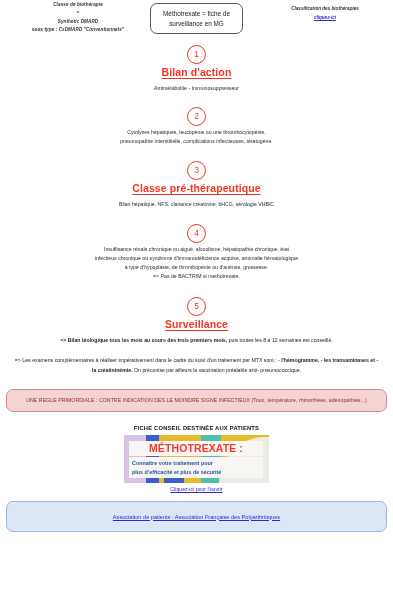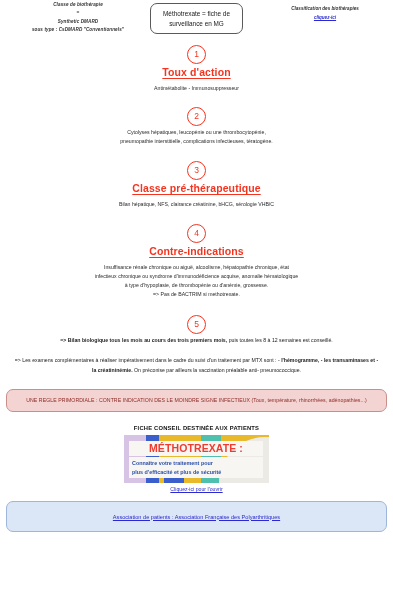--- a/index.html
+++ b/index.html
@@ -272,21 +272,21 @@
 
     <div class="header-right">
       <div>Classification des biothérapies</div>
       <a href="#" class="link">cliquez-ici</a>
     </div>
 
   </div>
 
   <div class="section sec1">
     <div class="circle-num">1</div>
-    <div class="section-title">Toux d'action</div>
+    <div class="section-title">Bilan d'action</div>
     <div class="section-body">
       <span class="bline">Antimétabolite - Immunosuppresseur</span>
     </div>
   </div>
 
   <div class="section sec2">
     <div class="circle-num">2</div>
     <div class="section-body">
       <span class="bline">Cytolyses hépatiques, leucopénie ou une thrombocytopénie,</span>
       <span class="bline">pneumopathie interstitielle, complications infectieuses, tératogène.</span>
@@ -296,31 +296,31 @@
   <div class="section sec3">
     <div class="circle-num">3</div>
     <div class="section-title">Classe pré-thérapeutique</div>
     <div class="section-body">
       <span class="bline">Bilan hépatique, NFS, clairance créatinine, bHCG, sérologie VHB/C</span>
     </div>
   </div>
 
   <div class="section sec4">
     <div class="circle-num">4</div>
-    <div class="section-title">Contre-indications</div>
     <div class="section-body">
       <span class="bline">Insuffisance rénale chronique ou aiguë, alcoolisme, hépatopathie chronique, état</span>
       <span class="bline">infectieux chronique ou syndrome d'immunodéficience acquise, anomalie hématologique</span>
       <span class="bline">à type d'hypoplasie, de thrombopénie ou d'anémie, grossesse.</span>
       <span class="bline">=&gt; Pas de BACTRIM si methotrexate.</span>
     </div>
   </div>
 
   <div class="section sec5">
     <div class="circle-num">5</div>
+    <div class="section-title">Surveillance</div>
 
     <div class="sec5-block1">
       <b>=&gt; Bilan biologique tous les mois au cours des trois premiers mois,</b><span> puis toutes les 8 à 12 semaines est conseillé.</span>
     </div>
 
     <div class="sec5-block2">
       <span class="bline">=&gt; Les examens complémentaires à réaliser</span>
       <span class="bline">impérativement dans le cadre du suivi d'un traitement par MTX sont :</span>
       <span class="bline strongline">- l'hémogramme,</span>
       <span class="bline strongline">- les transaminases et</span>

